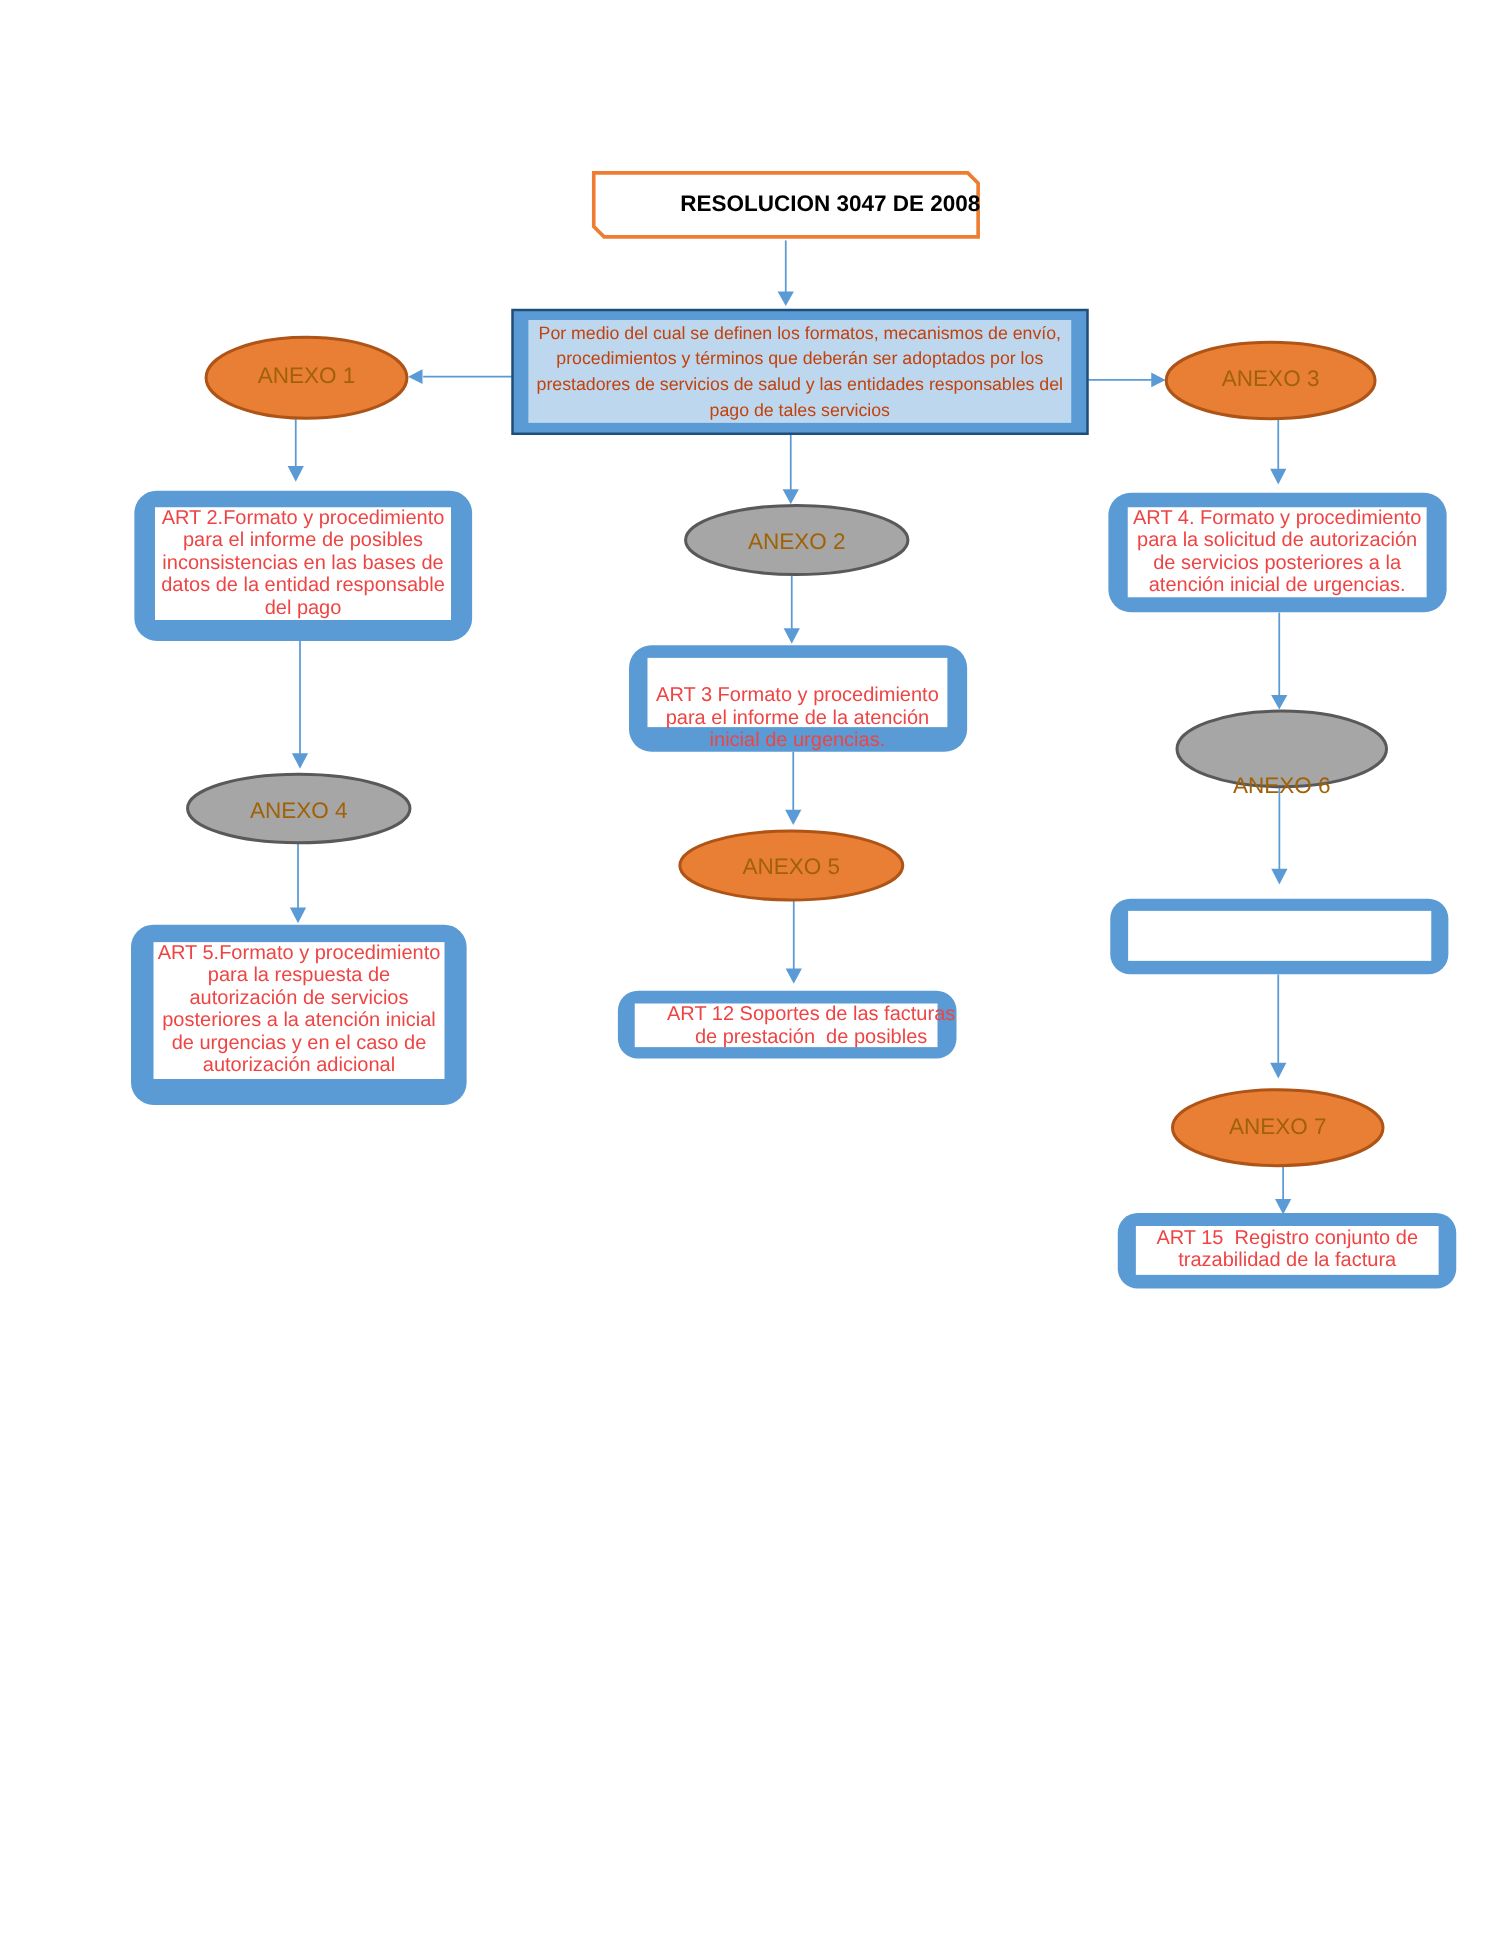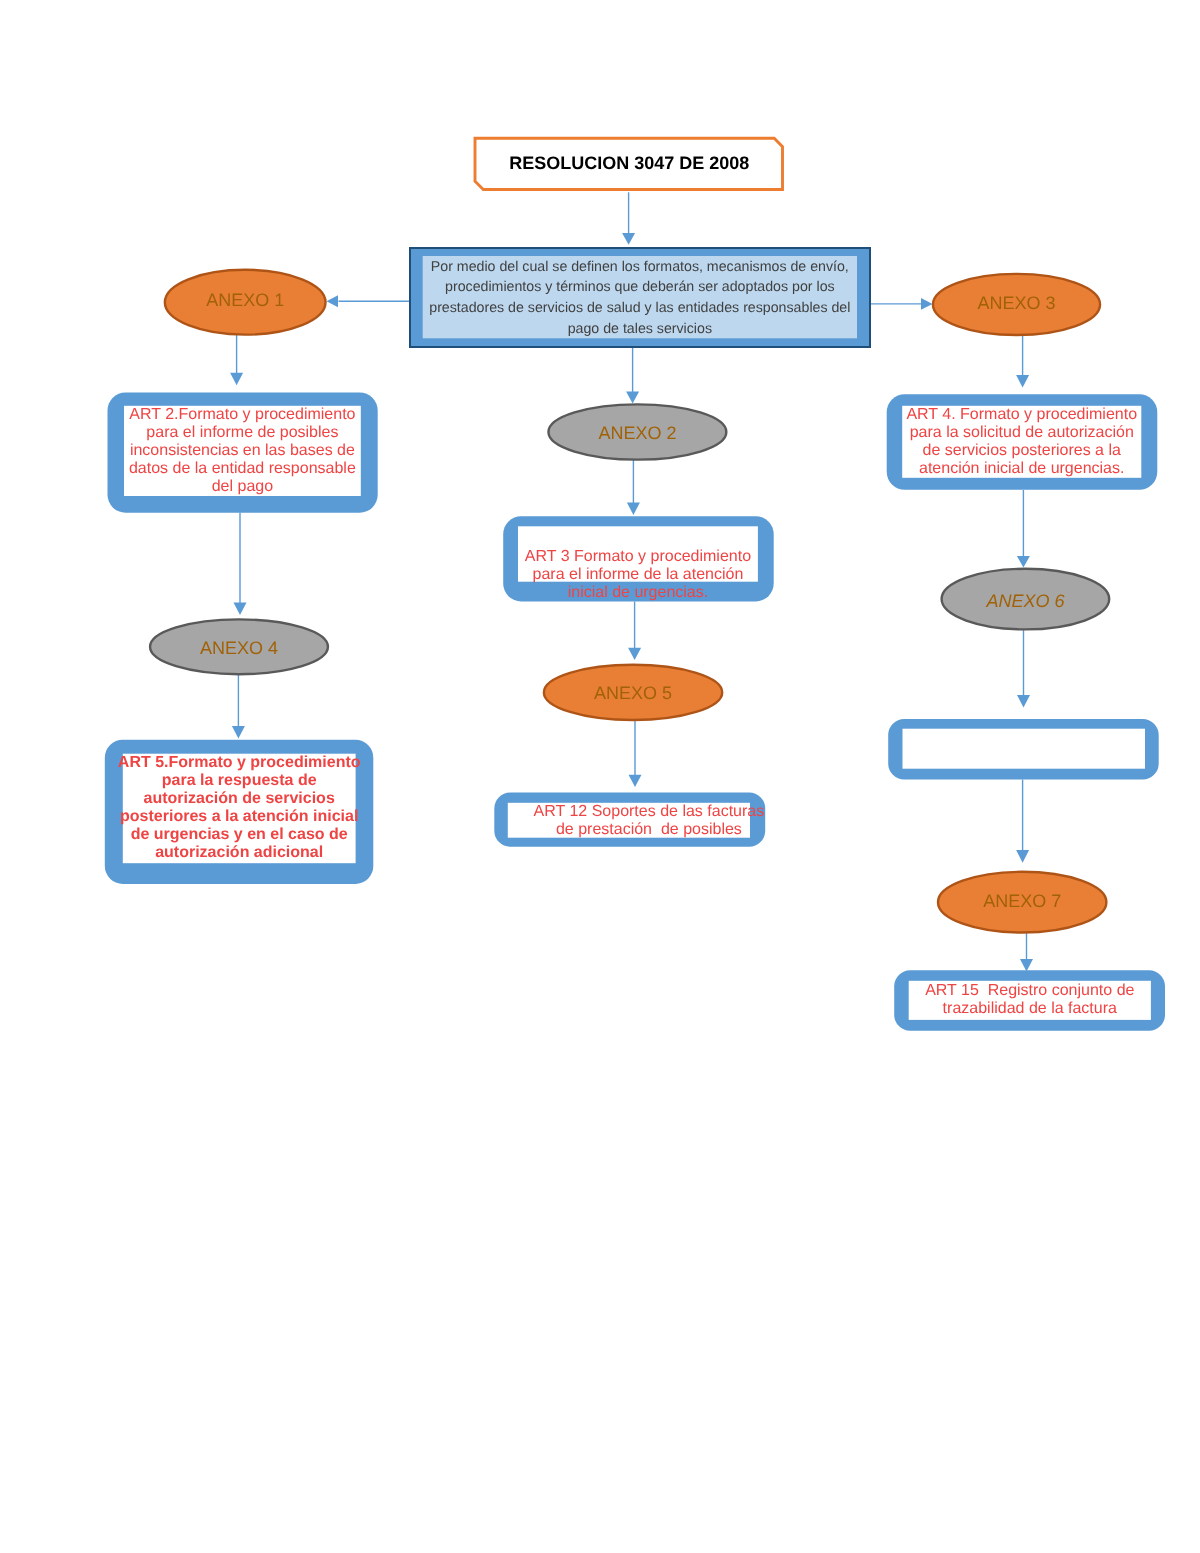--- a/index.html
+++ b/index.html
@@ -13,24 +13,24 @@
   .lbl{position:absolute;display:flex;flex-direction:column;align-items:center;
        justify-content:center;text-align:center;white-space:pre;}
   .lbl > span{display:block;}
 
   .box-lbl{color:#ef4444;font-size:16px;}
   .box-lbl > span{line-height:18px;}
 
   .ell-lbl{color:#a16207;font-size:18px;}
   .ell-lbl > span{line-height:20px;}
 
-  .banner-lbl{color:#000;font-weight:bold;font-size:18px;}
+  .banner-lbl{color:#000;font-weight:bold;font-size:18px;padding-left:35px;}
   .banner-lbl > span{line-height:20px;}
 
-  .main-lbl{color:#404040;font-size:14.2px;}
+  .main-lbl{color:#c2410c;font-size:14.2px;}
   .main-lbl > span{line-height:20.9px;}
 </style>
 </head>
 <body>
 
 <div id="stage">
 
   <svg class="layer" viewBox="0 0 1200 1553">
     <g stroke="#5B9BD5" fill="#5B9BD5" stroke-width="1.4">
       <line x1="628.6" y1="192.3" x2="628.6" y2="234.0"></line>
@@ -106,23 +106,23 @@
 
   <div class="lbl banner-lbl" style="left:475.5px;top:137.3px;width:307.5px;height:51.2px;"><span>RESOLUCION 3047 DE 2008</span></div>
 
   <div class="lbl main-lbl" style="left:422.7px;top:256.6px;width:434.3px;height:83.6px;"><span>Por medio del cual se definen los formatos, mecanismos de envío,</span><span>procedimientos y términos que deberán ser adoptados por los</span><span>prestadores de servicios de salud y las entidades responsables del</span><span>pago de tales servicios</span></div>
 
   <div class="lbl ell-lbl" style="left:155.2px;top:279.80px;width:180px;height:40px;"><span>ANEXO 1</span></div>
   <div class="lbl ell-lbl" style="left:926.5px;top:283.40px;width:180px;height:40px;"><span>ANEXO 3</span></div>
   <div class="lbl ell-lbl" style="left:547.4px;top:413.10px;width:180px;height:40px;"><span>ANEXO 2</span></div>
   <div class="lbl ell-lbl" style="left:149.0px;top:628.40px;width:180px;height:40px;"><span>ANEXO 4</span></div>
   <div class="lbl ell-lbl" style="left:543.05px;top:673.40px;width:180px;height:40px;"><span>ANEXO 5</span></div>
-  <div class="lbl ell-lbl" style="left:935.4px;top:581px;width:180px;height:40px;font-style:italic;"><span>ANEXO 6</span></div>
+  <div class="lbl ell-lbl" style="left:935.4px;top:608px;width:180px;height:40px;"><span>ANEXO 6</span></div>
   <div class="lbl ell-lbl" style="left:932.2px;top:881.30px;width:180px;height:40px;"><span>ANEXO 7</span></div>
 
   <div class="lbl box-lbl" style="left:124px;top:406.46px;width:236.8px;height:90px;"><span>ART 2.Formato y procedimiento</span><span>para el informe de posibles</span><span>inconsistencias en las bases de</span><span>datos de la entidad responsable</span><span>del pago</span></div>
-  <div class="lbl box-lbl" style="left:122.8px;top:754.16px;width:232.8px;height:108px;font-weight:bold;"><span>ART 5.Formato y procedimiento</span><span>para la respuesta de</span><span>autorización de servicios</span><span>posteriores a la atención inicial</span><span>de urgencias y en el caso de</span><span>autorización adicional</span></div>
+  <div class="lbl box-lbl" style="left:122.8px;top:754.16px;width:232.8px;height:108px;"><span>ART 5.Formato y procedimiento</span><span>para la respuesta de</span><span>autorización de servicios</span><span>posteriores a la atención inicial</span><span>de urgencias y en el caso de</span><span>autorización adicional</span></div>
   <div class="lbl box-lbl" style="left:518px;top:548px;width:239.9px;height:54px;"><span>ART 3 Formato y procedimiento</span><span>para el informe de la atención</span><span>inicial de urgencias.</span></div>
   <div class="lbl box-lbl" style="left:507.8px;top:803.26px;width:242.2px;height:36px;margin-left:20px;"><span>ART 12 Soportes de las facturas</span><span>de prestación  de posibles</span></div>
   <div class="lbl box-lbl" style="left:902.2px;top:406.36px;width:239.1px;height:72px;"><span>ART 4. Formato y procedimiento</span><span>para la solicitud de autorización</span><span>de servicios posteriores a la</span><span>atención inicial de urgencias.</span></div>
   <div class="lbl box-lbl" style="left:908.7px;top:982.06px;width:242.2px;height:36px;"><span>ART 15  Registro conjunto de</span><span>trazabilidad de la factura</span></div>
 
 </div>
 
 </body></html>

